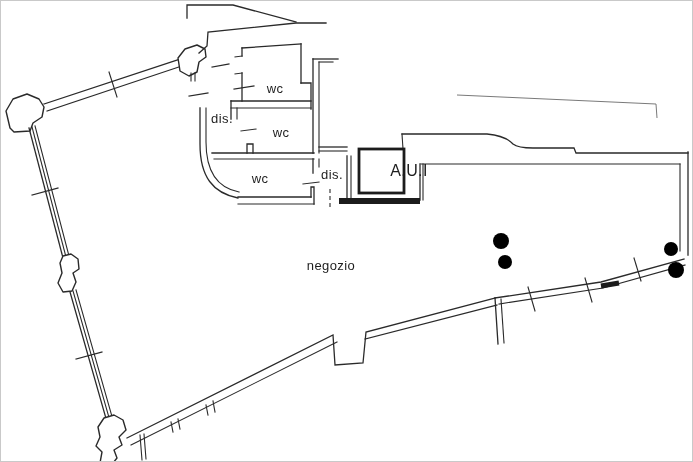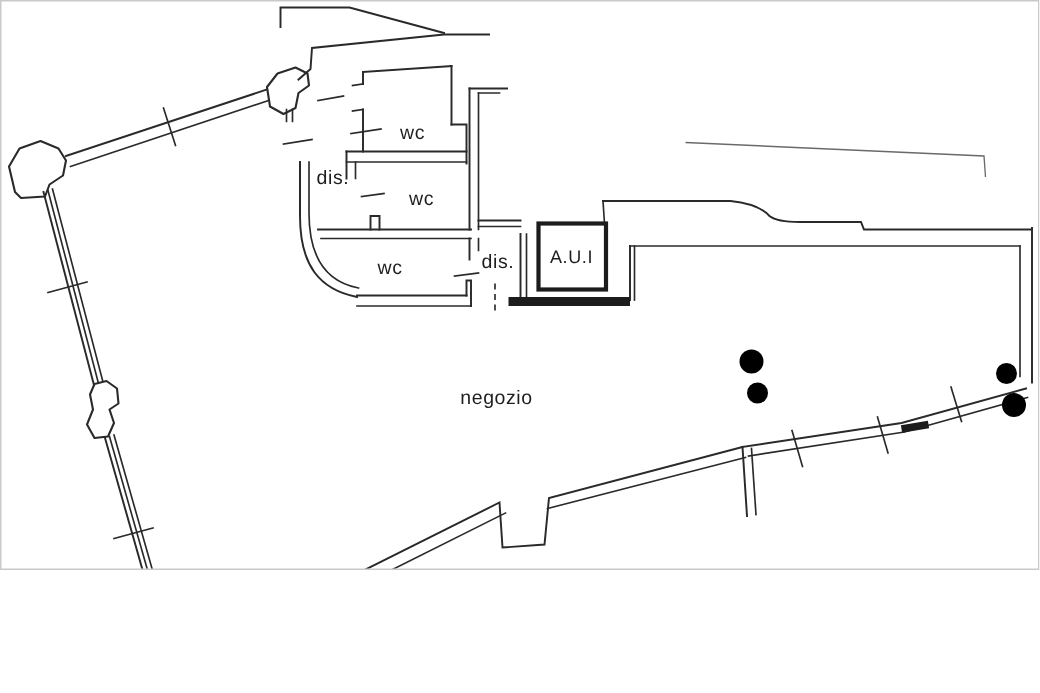--- a/index.html
+++ b/index.html
@@ -1,18 +1,18 @@
 <!DOCTYPE html>
 <html><head>
 <meta charset="utf-8">
 <style>
   html,body{margin:0;padding:0;background:#ffffff;}
   .frame{
     position:relative;
-    width:693px;height:380px;
+    width:693px;height:462px;
     background:#ffffff;
     border:1px solid #c9c9c9;
     box-sizing:border-box;
     overflow:hidden;
     font-family:"Liberation Sans","DejaVu Sans",sans-serif;
   }
   .frame svg{position:absolute;left:0;top:0;}
   
   .w{fill:none;stroke:#2a2a2a;stroke-width:1.3;stroke-linecap:square;}
   .w2{fill:none;stroke:#2a2a2a;stroke-width:1.1;stroke-linecap:square;}
@@ -25,21 +25,21 @@
   
   .plan-label{
     position:absolute;
     transform:translate(-50%,-50%);
     font-size:13px;
     color:#1e1e1e;
     letter-spacing:0.4px;
     white-space:nowrap;
     user-select:none;
   }
-  .plan-label.small{font-size:12px;}
+  .plan-label.small{font-size:16px;margin-left:28px;}
   
   .dot{
     position:absolute;
     background:#000000;
     border-radius:50%;
   }
 </style>
 </head>
 <body>
 

